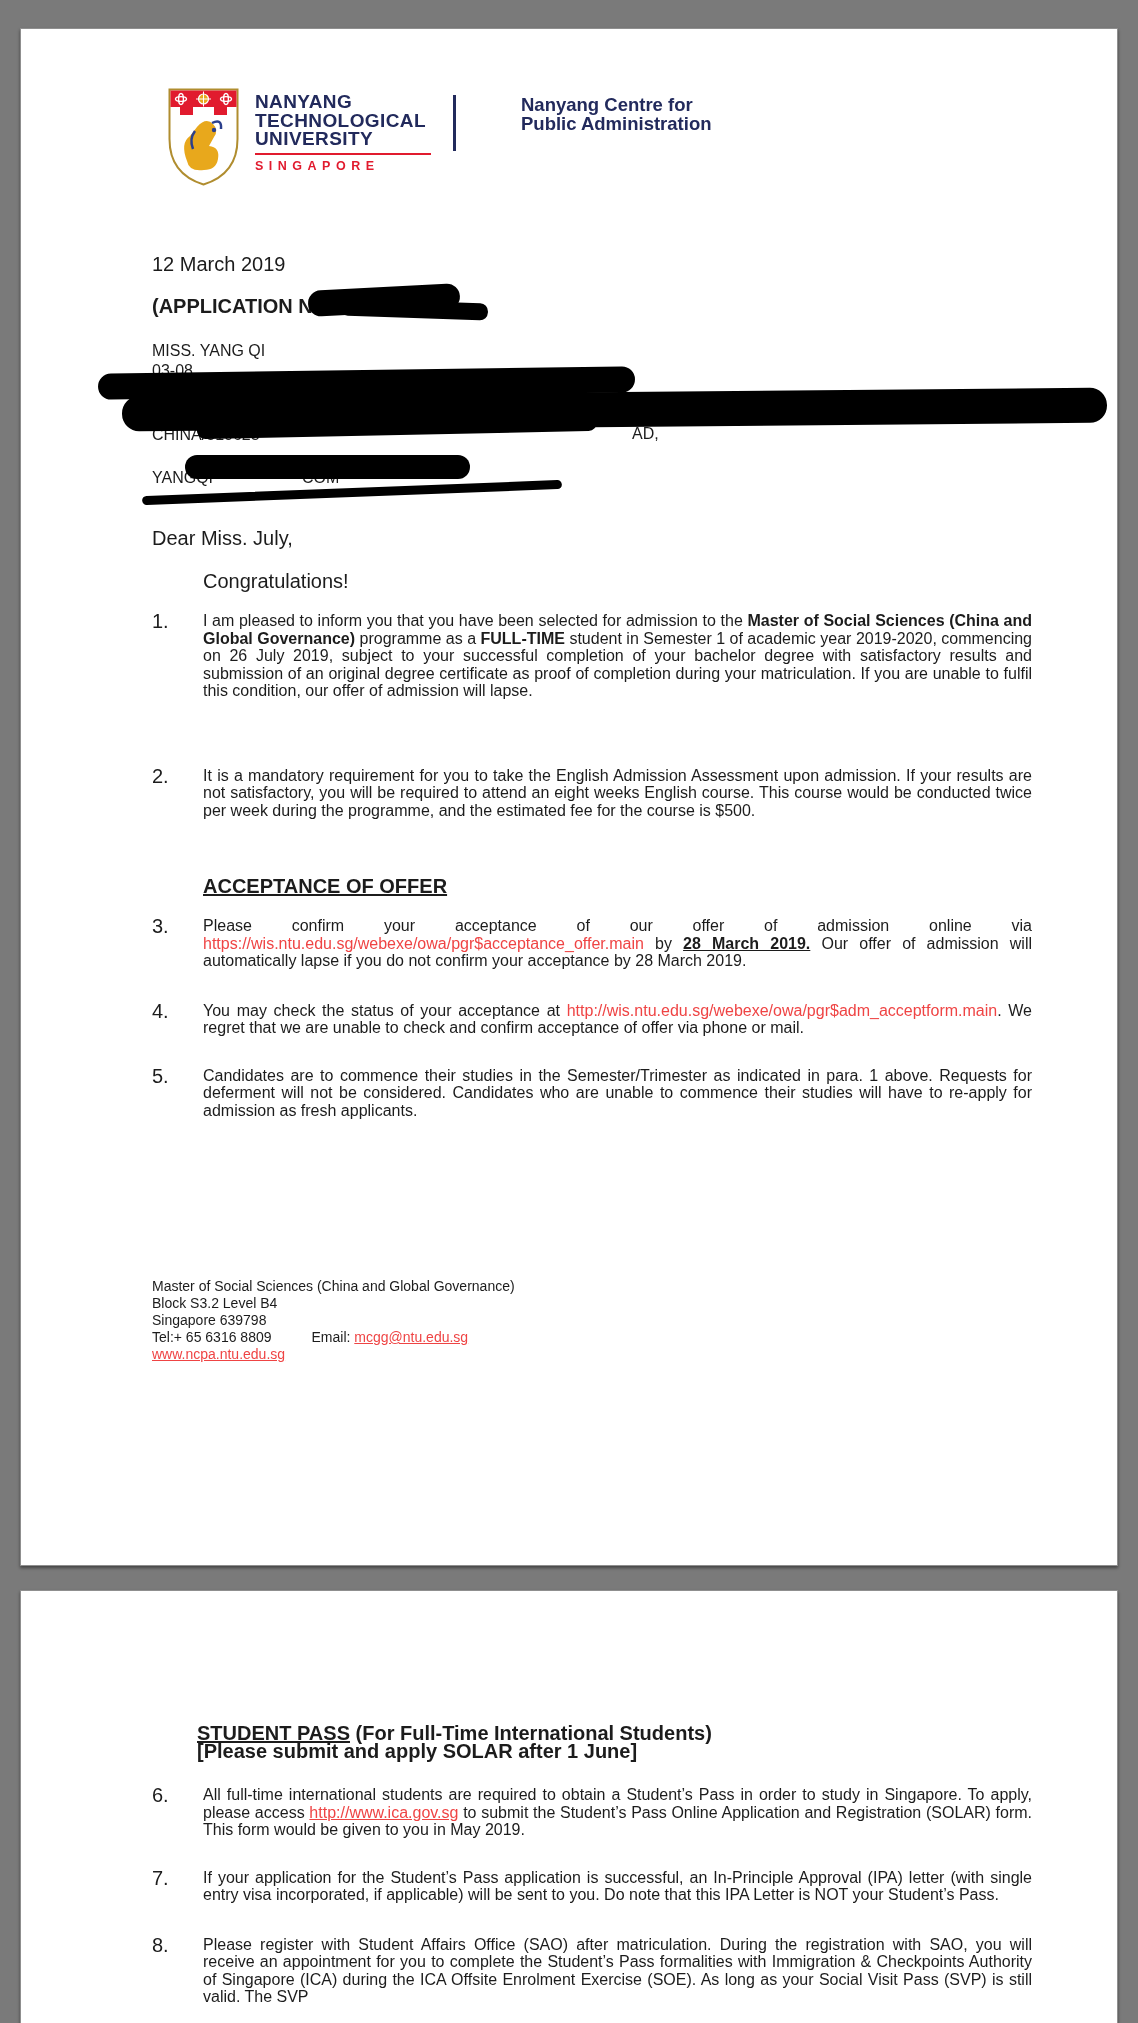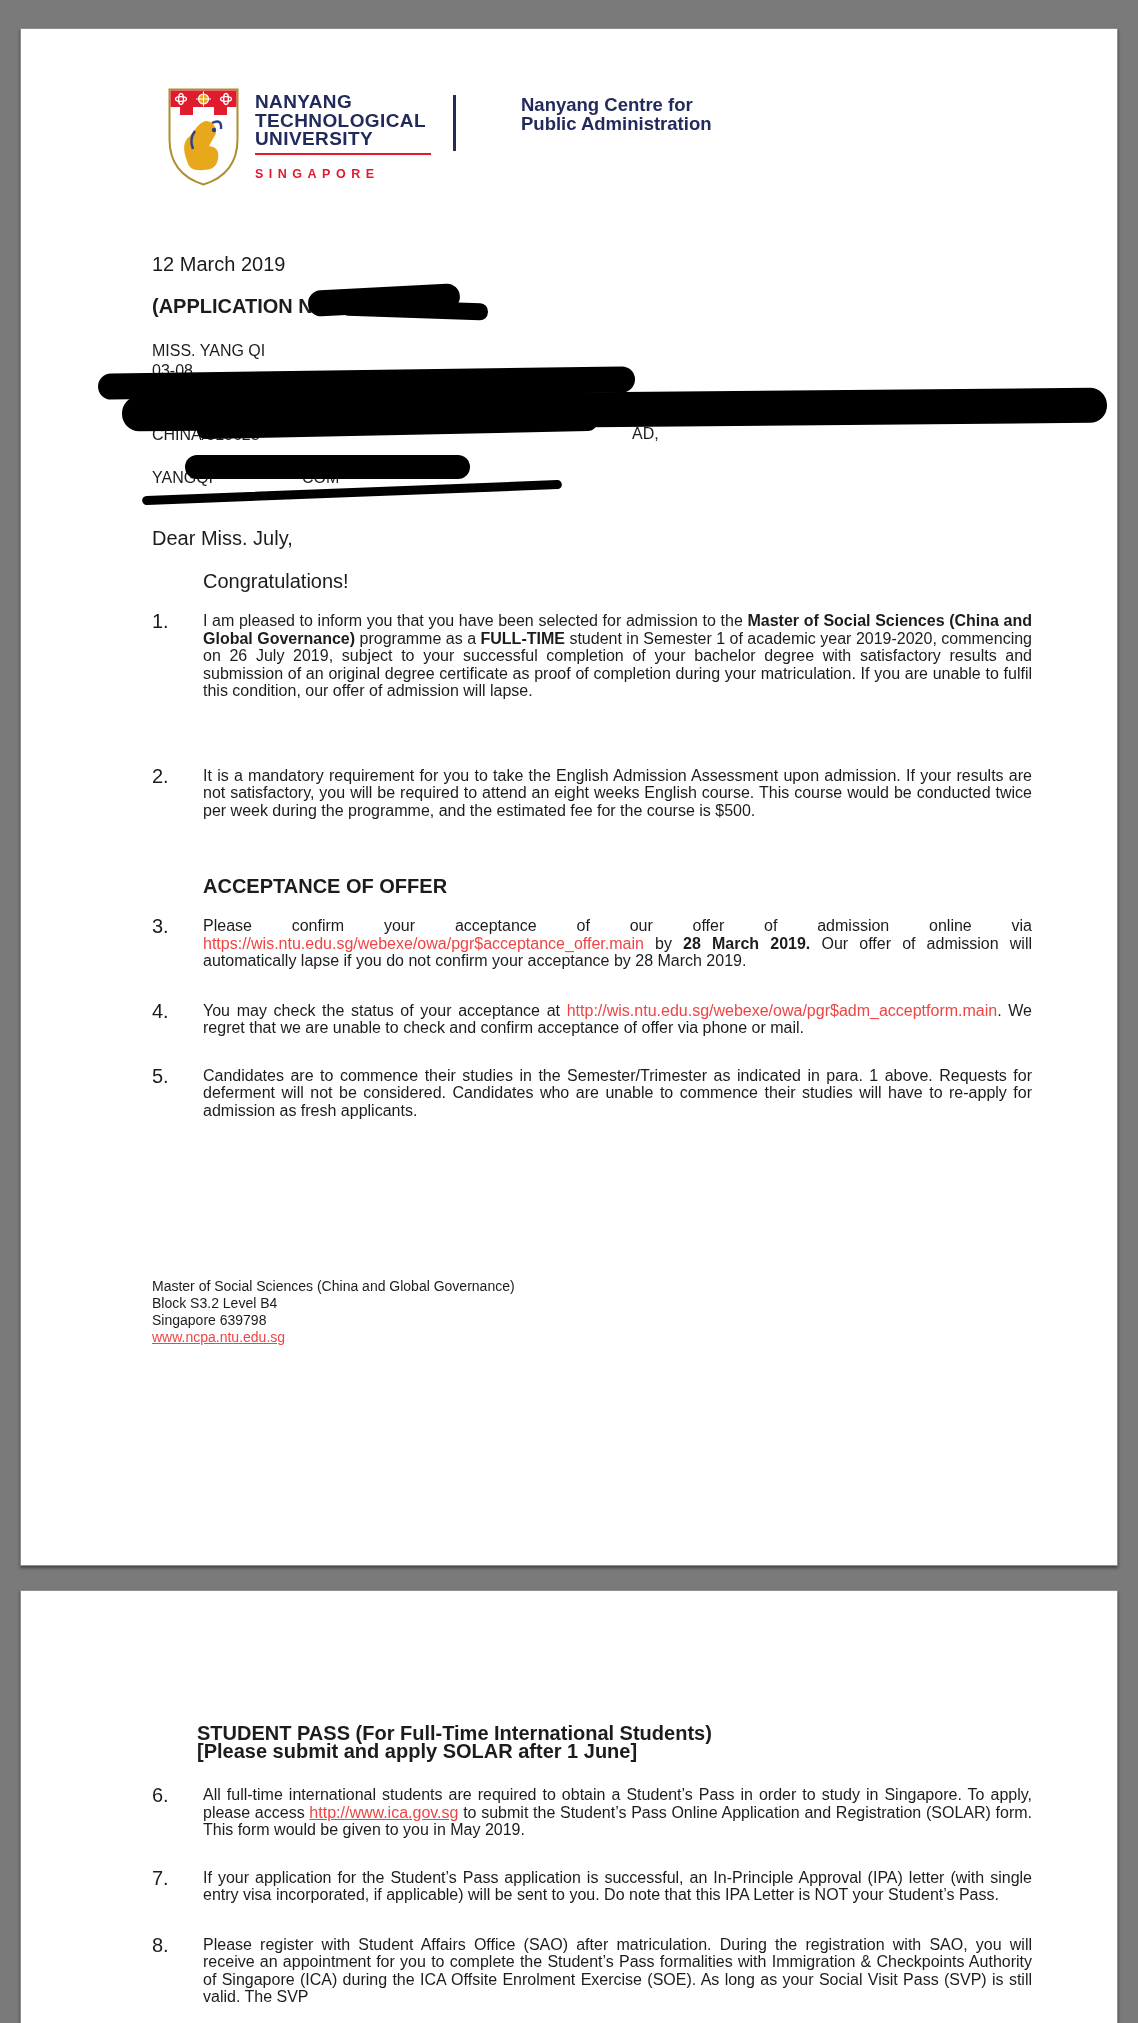--- a/index.html
+++ b/index.html
@@ -18,30 +18,30 @@
   #page1{margin-top:28px;height:1538px;}
   #page2{margin-top:24px;height:620px;}
   .content{width:880px;margin-left:122px;}
   .body-text{font-size:16px;line-height:17.5px;text-align:justify;}
   .single{font-size:20px;line-height:18px;}
   .item{position:relative;padding-left:51px;}
   .item .num{position:absolute;left:0;top:0;text-align:left;}
   .indent{margin-left:51px;}
   .indent2{margin-left:45px;}
   b,strong{font-weight:bold;}
-  .u{}
+  .u{text-decoration:underline;}
   .link{color:#ef4444;text-decoration:none;white-space:nowrap;cursor:pointer;}
   .link.u{text-decoration:underline;}
   
   .logo-row{position:relative;height:106px;margin-top:58px;}
   .crest{position:absolute;left:15px;top:0;}
   .wordmark{position:absolute;left:103px;top:6px;}
   .wm-line{font-size:19px;font-weight:bold;line-height:18.5px;letter-spacing:.4px;color:#222a5c;}
   .wm-rule{width:176px;height:2px;background:#e11b2e;margin-top:4px;}
-  .wm-sub{font-size:12.5px;font-weight:bold;letter-spacing:5.5px;color:#e11b2e;margin-top:12px;}
+  .wm-sub{font-size:12.5px;font-weight:bold;letter-spacing:5.5px;color:#e11b2e;margin-top:4px;}
   .logo-sep{position:absolute;left:301px;top:8px;width:2.5px;height:56px;background:#222a5c;}
   .unit{position:absolute;left:321px;top:8px;margin-left:48px;}
   .unit-line{font-size:18.5px;font-weight:bold;line-height:19px;color:#222a5c;}
   
   .date{margin-top:62px;}
   .app-line{margin-top:24px;position:relative;font-weight:bold;}
   .address{margin-top:27px;position:relative;height:146px;}
   .addr-line{position:absolute;left:0;font-size:16px;line-height:18px;}
   
   .redact{position:absolute;background:#000;}
@@ -147,20 +147,23 @@
 
     <div class="item p5">
       <span class="num single">5.</span>
       <div class="body-text"><span>Candidates are to commence their studies in the Semester/Trimester as indicated in para. 1 above. Requests for deferment will not be considered. Candidates who are unable to commence their studies will have to re-apply for admission as fresh applicants.</span></div>
     </div>
 
     <div class="footer">
       <div>Master of Social Sciences (China and Global Governance)</div>
       <div>Block S3.2  Level B4</div>
       <div>Singapore 639798</div>
+      <div>
+        <span>Tel:+ 65 6316 8809</span><span class="tel-gap">Email: </span><a class="link u">mcgg@ntu.edu.sg</a>
+      </div>
       <div><a class="link u">www.ncpa.ntu.edu.sg</a></div>
     </div>
 
   </div>
 </div>
 
 <div class="page" id="page2">
   <div class="content">
 
     <div class="sp-h single indent2">

